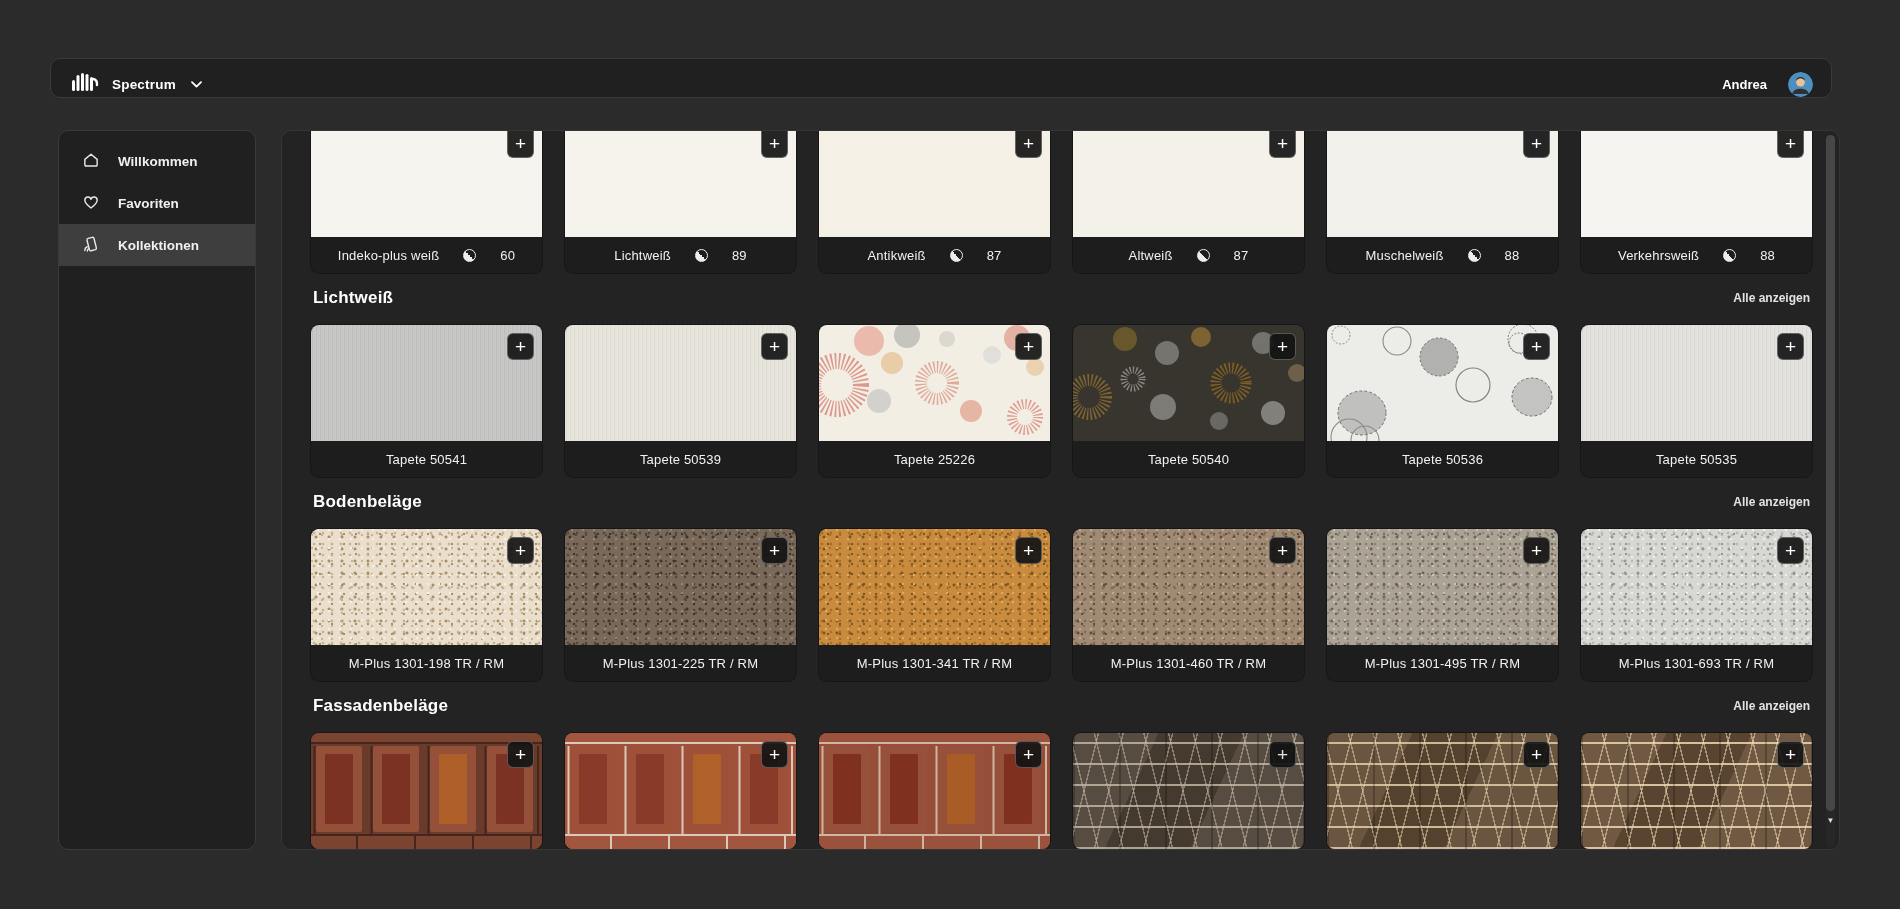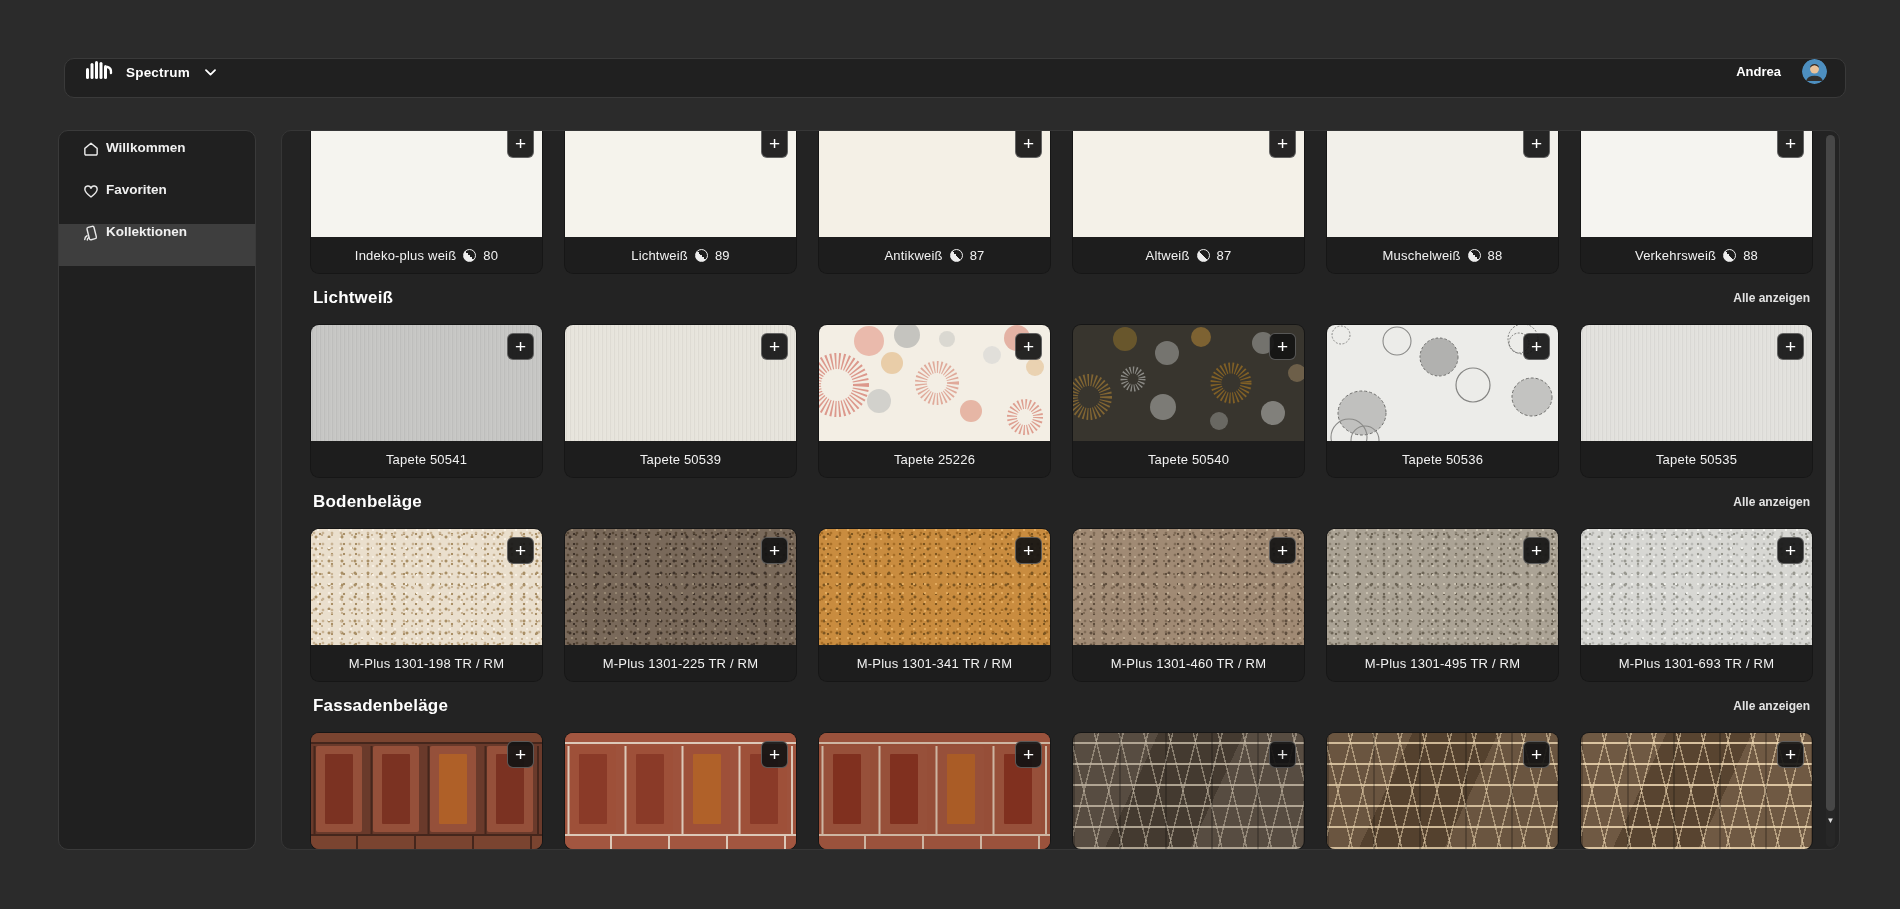--- a/index.html
+++ b/index.html
@@ -5,51 +5,51 @@
   html,body{margin:0;padding:0;}
   body{
     width:1900px;height:909px;position:relative;overflow:hidden;
     background:#2b2b2b;
     font-family:"Liberation Sans", sans-serif;
     -webkit-font-smoothing:antialiased;
   }
   .panel{position:absolute;background:#202020;border:1px solid #3a3a3a;border-radius:10px;box-sizing:border-box;}
 
   
-  .topbar{left:64px;top:58px;width:1782px;height:40px;display:flex;align-items:flex-start;padding:0 18px;}
+  .topbar{left:50px;top:58px;width:1782px;height:40px;display:flex;align-items:flex-end;padding:0 18px;}
   .brand{display:flex;align-items:center;gap:13px;cursor:pointer;}
   .brand .name{color:#fff;font-weight:700;font-size:13.5px;letter-spacing:.2px;}
   .chev{margin-left:2px;display:flex;align-items:center;}
   .tb-spacer{flex:1;}
   .user{display:flex;align-items:center;gap:21px;cursor:pointer;}
   .user .uname{color:#fff;font-weight:700;font-size:13px;}
   .avatar{width:25px;height:25px;border-radius:50%;overflow:hidden;flex:0 0 auto;}
 
   
   .sidebar{left:58px;top:130px;width:198px;height:720px;padding-top:9px;}
-  .side-item{height:42px;display:flex;gap:6px;padding:0 0 0 23px;color:#f0f0f0;
+  .side-item{height:42px;display:flex;align-items:center;gap:18px;padding:0 0 0 23px;color:#f0f0f0;
     font-weight:700;font-size:13.5px;cursor:pointer;}
   .side-item.active{background:#3e3e3e;}
   .side-item svg{flex:0 0 auto;}
 
   
   .content{left:281px;top:130px;width:1559px;height:720px;background:#232323;border:1px solid #363636;overflow:hidden;}
   .content-inner{position:absolute;left:29px;top:0;width:1501px;}
 
   .section-head{display:flex;justify-content:space-between;align-items:center;margin:14px 2px 16px 2px;height:22px;}
   .section-title{color:#fff;font-size:17px;font-weight:700;letter-spacing:.2px;}
   .show-all{color:#e3e3e3;font-size:12px;font-weight:700;cursor:pointer;}
 
   .cards{display:grid;grid-template-columns:repeat(6,1fr);gap:23px;}
   .card{border-radius:8px;overflow:hidden;background:#1d1d1d;box-shadow:0 0 0 1px rgba(0,0,0,.35);cursor:pointer;}
   .card.cut-top{border-top-left-radius:0;border-top-right-radius:0;}
   .card-img{position:relative;height:116px;overflow:hidden;}
   .cut-top .card-img{height:106px;}
   .card-img svg.fill{display:block;width:100%;height:100%;}
-  .card-label{height:36px;display:flex;align-items:center;justify-content:center;gap:7px;
+  .card-label{height:36px;display:flex;align-items:center;justify-content:center;gap:24px;
     font-size:13px;color:#f2f2f2;background:#1d1d1d;letter-spacing:.2px;}
   .plus{position:absolute;top:8px;right:8px;width:27px;height:27px;border-radius:6px;
     background:rgba(20,20,20,.92);border:1px solid rgba(255,255,255,.28);color:#fff;
     font-size:19px;line-height:25px;text-align:center;box-sizing:border-box;cursor:pointer;}
   .cut-top .plus{top:0;border-top-left-radius:0;border-top-right-radius:0;border-top:none;}
 
   
   .lum{width:13px;height:13px;border-radius:50%;border:1.5px solid #ededed;box-sizing:border-box;
     background:linear-gradient(45deg,#ededed 50%,transparent 50%);flex:0 0 auto;}
 
@@ -169,21 +169,21 @@
   <div class="content-inner">
 
     <div class="cards">
       <div class="card cut-top">
         <div class="card-img" style="background-color: rgb(245, 244, 239);">
           <span class="plus"><span>+</span></span>
         </div>
         <div class="card-label">
           <span>Indeko-plus weiß</span>
           <span class="lum"></span>
-          <span>80</span>
+          <span>60</span>
         </div>
       </div>
       <div class="card cut-top">
         <div class="card-img" style="background-color: rgb(245, 243, 236);">
           <span class="plus"><span>+</span></span>
         </div>
         <div class="card-label">
           <span>Lichtweiß</span>
           <span class="lum"></span>
           <span>89</span>

